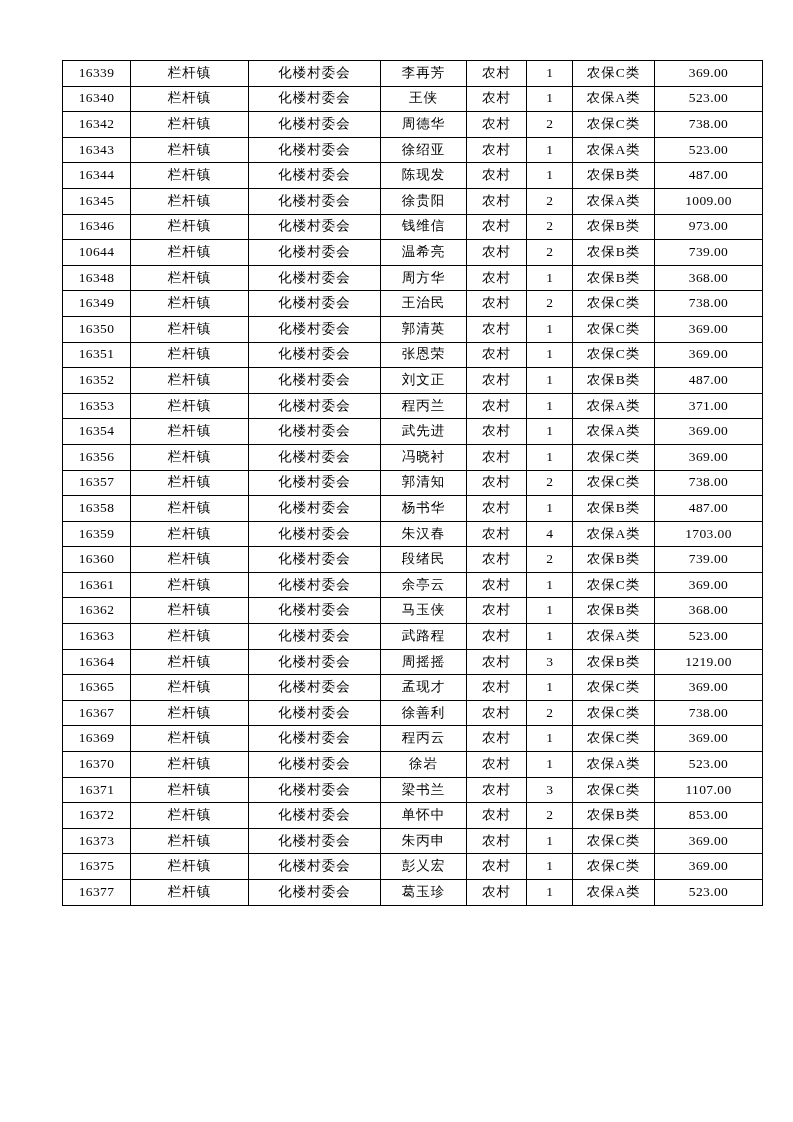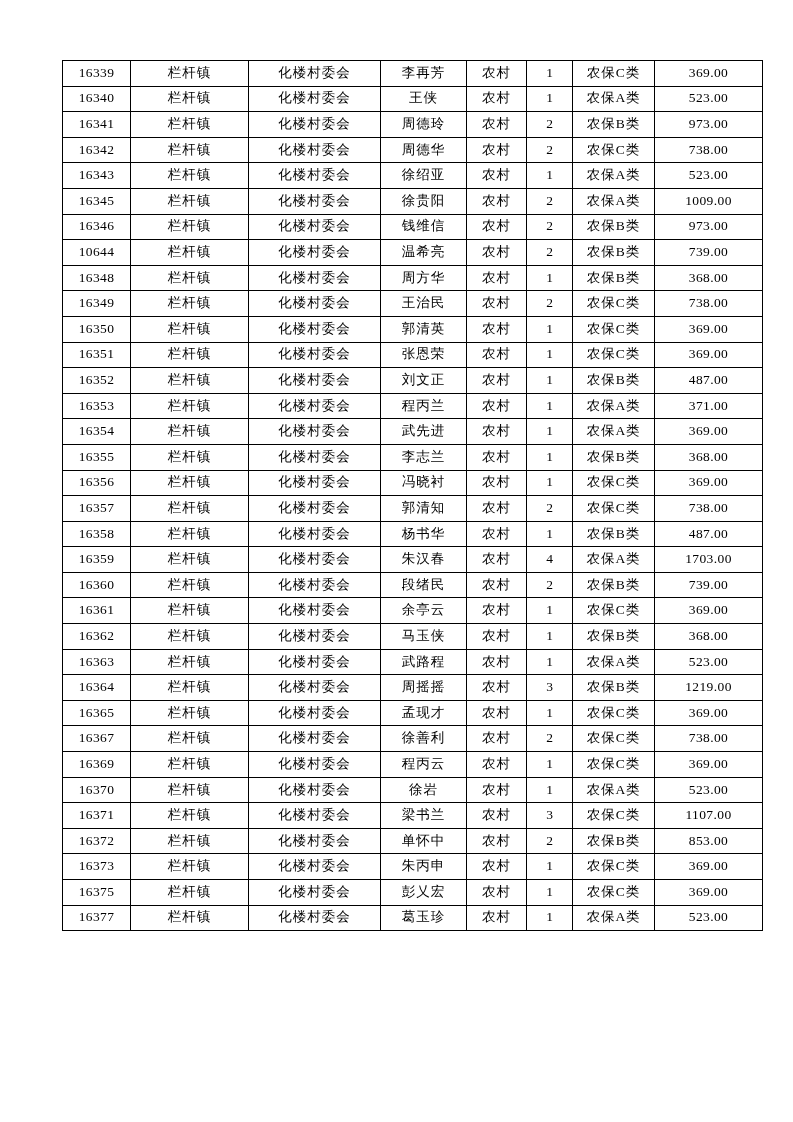--- a/index.html
+++ b/index.html
@@ -94,100 +94,100 @@
           <td class="cell-id">16340</td>
           <td class="cell-town">栏杆镇</td>
           <td class="cell-village">化楼村委会</td>
           <td class="cell-name">王侠</td>
           <td class="cell-type">农村</td>
           <td class="cell-count">1</td>
           <td class="cell-cat">农保A类</td>
           <td class="cell-amount">523.00</td>
         </tr>
         <tr>
-          <td class="cell-id">16341</td>
-          <td class="cell-town">栏杆镇</td>
-          <td class="cell-village">化楼村委会</td>
-          <td class="cell-name">周德玲</td>
+          <td class="cell-id">16342</td>
+          <td class="cell-town">栏杆镇</td>
+          <td class="cell-village">化楼村委会</td>
+          <td class="cell-name">周德华</td>
+          <td class="cell-type">农村</td>
+          <td class="cell-count">2</td>
+          <td class="cell-cat">农保C类</td>
+          <td class="cell-amount">738.00</td>
+        </tr>
+        <tr>
+          <td class="cell-id">16343</td>
+          <td class="cell-town">栏杆镇</td>
+          <td class="cell-village">化楼村委会</td>
+          <td class="cell-name">徐绍亚</td>
+          <td class="cell-type">农村</td>
+          <td class="cell-count">1</td>
+          <td class="cell-cat">农保A类</td>
+          <td class="cell-amount">523.00</td>
+        </tr>
+        <tr>
+          <td class="cell-id">16344</td>
+          <td class="cell-town">栏杆镇</td>
+          <td class="cell-village">化楼村委会</td>
+          <td class="cell-name">陈现发</td>
+          <td class="cell-type">农村</td>
+          <td class="cell-count">1</td>
+          <td class="cell-cat">农保B类</td>
+          <td class="cell-amount">487.00</td>
+        </tr>
+        <tr>
+          <td class="cell-id">16345</td>
+          <td class="cell-town">栏杆镇</td>
+          <td class="cell-village">化楼村委会</td>
+          <td class="cell-name">徐贵阳</td>
+          <td class="cell-type">农村</td>
+          <td class="cell-count">2</td>
+          <td class="cell-cat">农保A类</td>
+          <td class="cell-amount">1009.00</td>
+        </tr>
+        <tr>
+          <td class="cell-id">16346</td>
+          <td class="cell-town">栏杆镇</td>
+          <td class="cell-village">化楼村委会</td>
+          <td class="cell-name">钱维信</td>
           <td class="cell-type">农村</td>
           <td class="cell-count">2</td>
           <td class="cell-cat">农保B类</td>
           <td class="cell-amount">973.00</td>
         </tr>
         <tr>
-          <td class="cell-id">16342</td>
-          <td class="cell-town">栏杆镇</td>
-          <td class="cell-village">化楼村委会</td>
-          <td class="cell-name">周德华</td>
+          <td class="cell-id">10644</td>
+          <td class="cell-town">栏杆镇</td>
+          <td class="cell-village">化楼村委会</td>
+          <td class="cell-name">温希亮</td>
+          <td class="cell-type">农村</td>
+          <td class="cell-count">2</td>
+          <td class="cell-cat">农保B类</td>
+          <td class="cell-amount">739.00</td>
+        </tr>
+        <tr>
+          <td class="cell-id">16348</td>
+          <td class="cell-town">栏杆镇</td>
+          <td class="cell-village">化楼村委会</td>
+          <td class="cell-name">周方华</td>
+          <td class="cell-type">农村</td>
+          <td class="cell-count">1</td>
+          <td class="cell-cat">农保B类</td>
+          <td class="cell-amount">368.00</td>
+        </tr>
+        <tr>
+          <td class="cell-id">16349</td>
+          <td class="cell-town">栏杆镇</td>
+          <td class="cell-village">化楼村委会</td>
+          <td class="cell-name">王治民</td>
           <td class="cell-type">农村</td>
           <td class="cell-count">2</td>
           <td class="cell-cat">农保C类</td>
           <td class="cell-amount">738.00</td>
         </tr>
         <tr>
-          <td class="cell-id">16343</td>
-          <td class="cell-town">栏杆镇</td>
-          <td class="cell-village">化楼村委会</td>
-          <td class="cell-name">徐绍亚</td>
-          <td class="cell-type">农村</td>
-          <td class="cell-count">1</td>
-          <td class="cell-cat">农保A类</td>
-          <td class="cell-amount">523.00</td>
-        </tr>
-        <tr>
-          <td class="cell-id">16345</td>
-          <td class="cell-town">栏杆镇</td>
-          <td class="cell-village">化楼村委会</td>
-          <td class="cell-name">徐贵阳</td>
-          <td class="cell-type">农村</td>
-          <td class="cell-count">2</td>
-          <td class="cell-cat">农保A类</td>
-          <td class="cell-amount">1009.00</td>
-        </tr>
-        <tr>
-          <td class="cell-id">16346</td>
-          <td class="cell-town">栏杆镇</td>
-          <td class="cell-village">化楼村委会</td>
-          <td class="cell-name">钱维信</td>
-          <td class="cell-type">农村</td>
-          <td class="cell-count">2</td>
-          <td class="cell-cat">农保B类</td>
-          <td class="cell-amount">973.00</td>
-        </tr>
-        <tr>
-          <td class="cell-id">10644</td>
-          <td class="cell-town">栏杆镇</td>
-          <td class="cell-village">化楼村委会</td>
-          <td class="cell-name">温希亮</td>
-          <td class="cell-type">农村</td>
-          <td class="cell-count">2</td>
-          <td class="cell-cat">农保B类</td>
-          <td class="cell-amount">739.00</td>
-        </tr>
-        <tr>
-          <td class="cell-id">16348</td>
-          <td class="cell-town">栏杆镇</td>
-          <td class="cell-village">化楼村委会</td>
-          <td class="cell-name">周方华</td>
-          <td class="cell-type">农村</td>
-          <td class="cell-count">1</td>
-          <td class="cell-cat">农保B类</td>
-          <td class="cell-amount">368.00</td>
-        </tr>
-        <tr>
-          <td class="cell-id">16349</td>
-          <td class="cell-town">栏杆镇</td>
-          <td class="cell-village">化楼村委会</td>
-          <td class="cell-name">王治民</td>
-          <td class="cell-type">农村</td>
-          <td class="cell-count">2</td>
-          <td class="cell-cat">农保C类</td>
-          <td class="cell-amount">738.00</td>
-        </tr>
-        <tr>
           <td class="cell-id">16350</td>
           <td class="cell-town">栏杆镇</td>
           <td class="cell-village">化楼村委会</td>
           <td class="cell-name">郭清英</td>
           <td class="cell-type">农村</td>
           <td class="cell-count">1</td>
           <td class="cell-cat">农保C类</td>
           <td class="cell-amount">369.00</td>
         </tr>
         <tr>
@@ -222,30 +222,20 @@
         </tr>
         <tr>
           <td class="cell-id">16354</td>
           <td class="cell-town">栏杆镇</td>
           <td class="cell-village">化楼村委会</td>
           <td class="cell-name">武先进</td>
           <td class="cell-type">农村</td>
           <td class="cell-count">1</td>
           <td class="cell-cat">农保A类</td>
           <td class="cell-amount">369.00</td>
-        </tr>
-        <tr>
-          <td class="cell-id">16355</td>
-          <td class="cell-town">栏杆镇</td>
-          <td class="cell-village">化楼村委会</td>
-          <td class="cell-name">李志兰</td>
-          <td class="cell-type">农村</td>
-          <td class="cell-count">1</td>
-          <td class="cell-cat">农保B类</td>
-          <td class="cell-amount">368.00</td>
         </tr>
         <tr>
           <td class="cell-id">16356</td>
           <td class="cell-town">栏杆镇</td>
           <td class="cell-village">化楼村委会</td>
           <td class="cell-name">冯晓衬</td>
           <td class="cell-type">农村</td>
           <td class="cell-count">1</td>
           <td class="cell-cat">农保C类</td>
           <td class="cell-amount">369.00</td>

